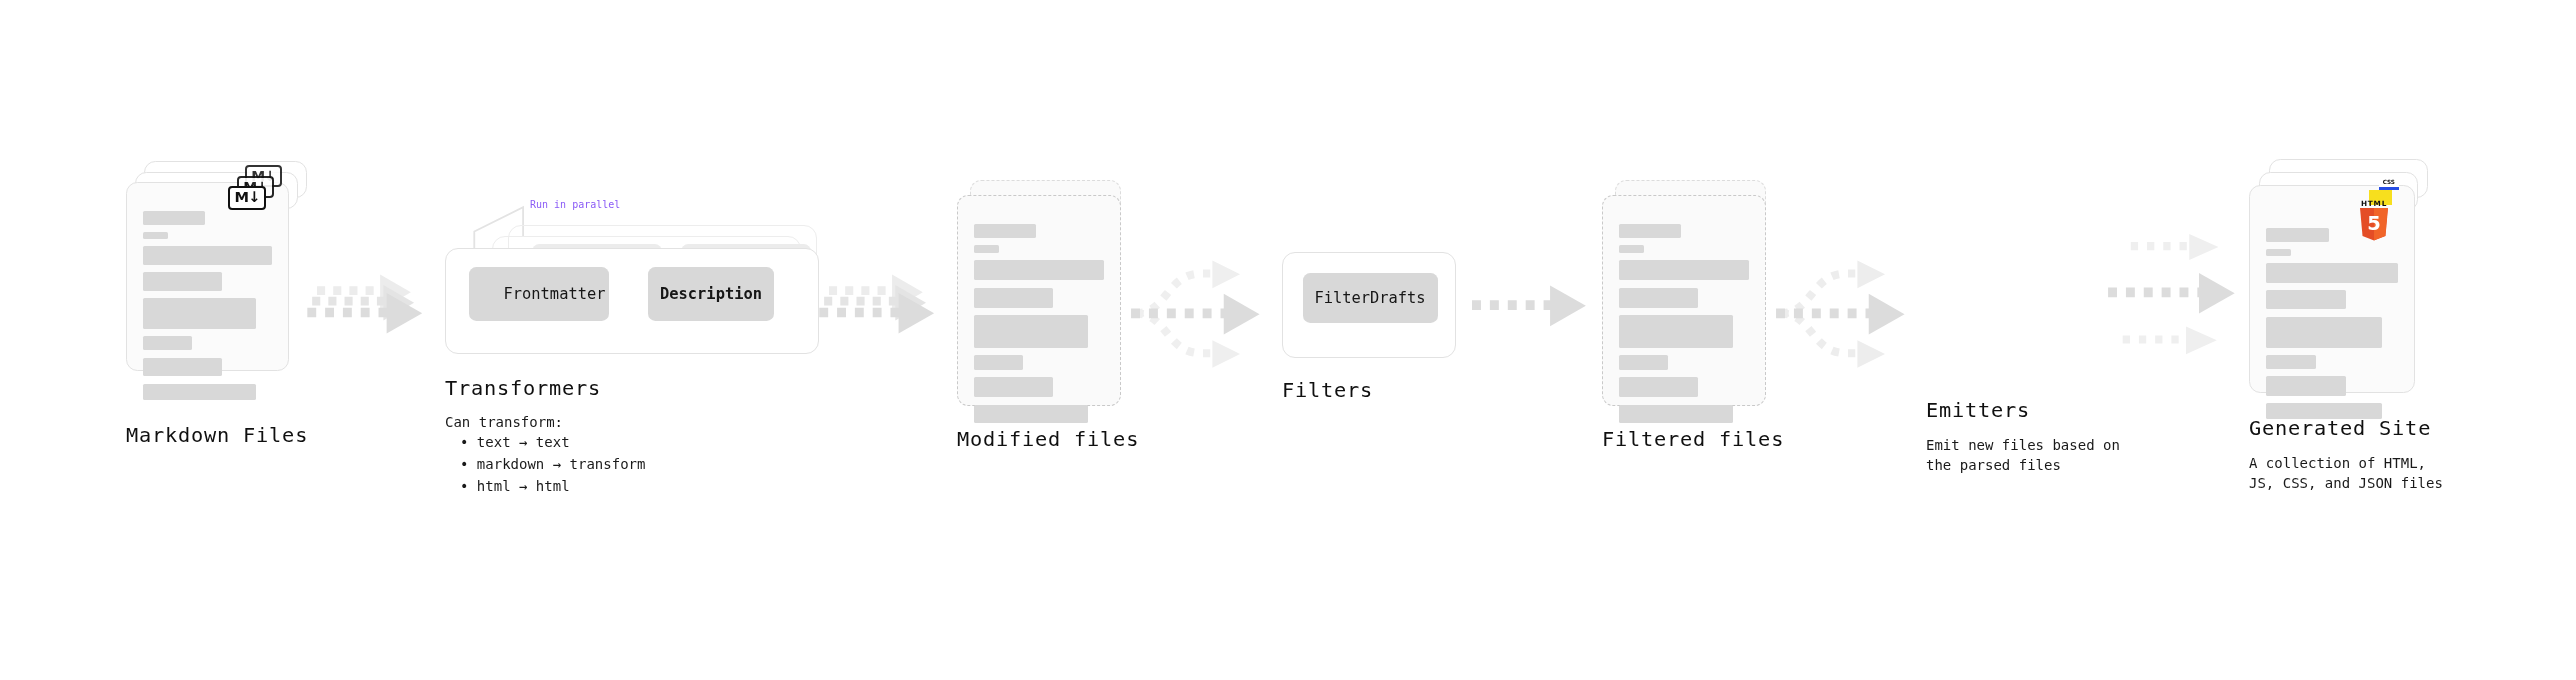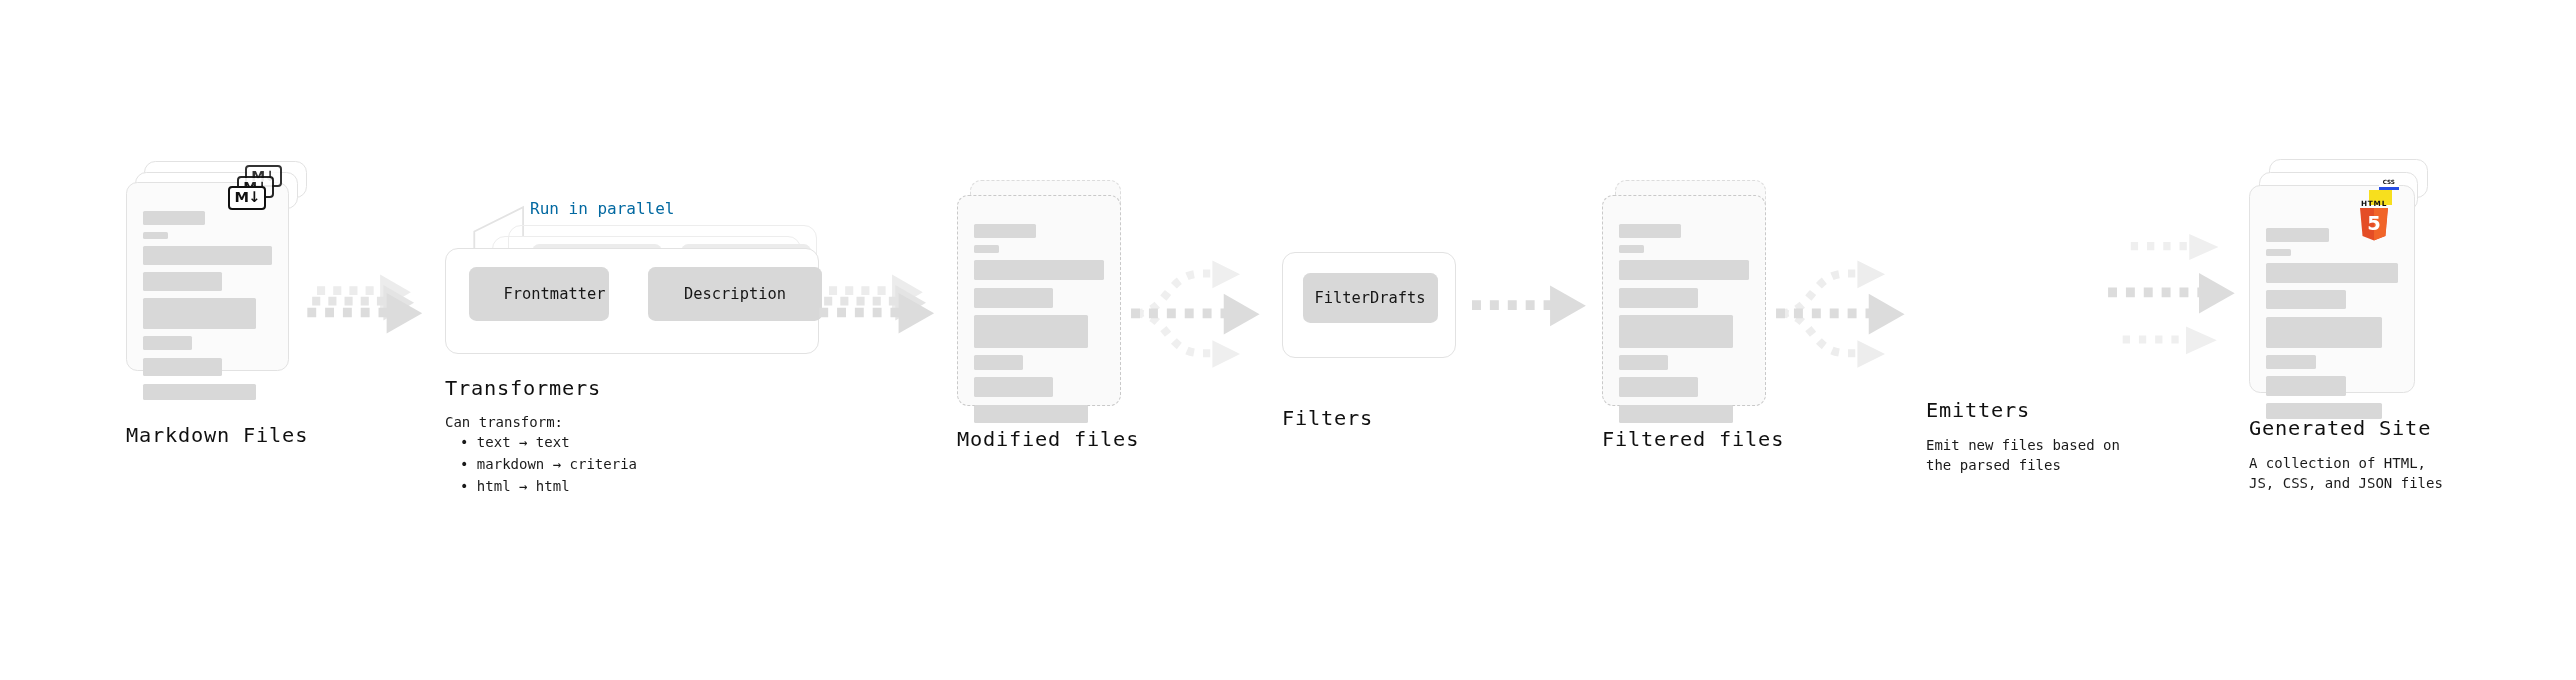--- a/index.html
+++ b/index.html
@@ -83,21 +83,21 @@
     color:#101010;white-space:nowrap;
   }
   .sub{
     position:absolute;font-size:14px;line-height:1.45;color:#1a1a1a;
     white-space:pre;
   }
 
   
   .arrow{position:absolute;pointer-events:none;}
   .runlabel{
-    position:absolute;font-size:16px;color:#0369a1;white-space:nowrap;
+    position:absolute;font-size:10px;color:#8b5cf6;white-space:nowrap;
   }
 </style>
 </head>
 <body>
 
 <div class="stage">
 
   <div class="doc-stack" style="left:126px;top:161px;">
     <div class="doc back" style="left:18px;top:0px;width:163px;height:37px;"></div>
     <div class="doc back" style="left:9px;top:10.6px;width:163px;height:37px;"></div>
@@ -166,28 +166,28 @@
           <polygon points="110,9 122,14 110,19" fill="#ececec" stroke="none"></polygon>
         <line x1="32" y1="32" x2="102" y2="32" stroke="#e3e3e3"></line>
           <polygon points="100,27 112,32 100,37" fill="#e3e3e3" stroke="none"></polygon>
         <line x1="20" y1="52" x2="92" y2="52" stroke="#d2d2d2"></line>
           <polygon points="90,46 104,52 90,58" fill="#d2d2d2" stroke="none"></polygon>
       </g>
     </svg>
 
     <div class="panel" style="left:0px;top:59px;width:374px;height:106px;">
       <div class="chip" style="left:23px;top:18px;width:140px;height:54px;padding-left:31px;">Frontmatter</div>
-      <div class="chip" style="left:202px;top:18px;width:174px;height:54px;">Description</div>
+      <div class="chip" style="left:202px;top:18px;width:126px;height:54px;font-weight:bold;">Description</div>
     </div>
   </div>
 
   <div class="title" style="left:445px;top:376px;">Transformers</div>
   <div class="sub" style="left:445px;top:412px;">Can transform:</div>
   <div class="sub" style="left:460px;top:432px;">• text → text</div>
-  <div class="sub" style="left:460px;top:454px;">• markdown → criteria</div>
+  <div class="sub" style="left:460px;top:454px;">• markdown → transform</div>
   <div class="sub" style="left:460px;top:476px;">• html → html</div>
 
   <div class="arrow" style="left:819px;top:268px;width:130px;height:89px;">
     <svg width="130" height="89" viewBox="0 0 160 110">
       <g stroke="#ececec" stroke-width="11" stroke-dasharray="10 10" fill="none">
         <line x1="12" y1="28" x2="96" y2="28"></line>
       </g>
       <polygon points="90,8 128,30 90,52" fill="#ececec"></polygon>
       <g stroke="#e4e4e4" stroke-width="11" stroke-dasharray="10 10" fill="none">
         <line x1="6" y1="41" x2="100" y2="41"></line>
@@ -230,21 +230,21 @@
         <line x1="0" y1="73" x2="120" y2="73"></line>
       </g>
       <polygon points="114,49 158,74 114,99" fill="#dcdcdc"></polygon>
     </svg>
   </div>
 
   <div class="panel" style="left:1282px;top:252px;width:174px;height:106px;">
     <div class="chip" style="left:19.5px;top:19.5px;width:135px;height:50px;">FilterDrafts</div>
   </div>
 
-  <div class="title" style="left:1282px;top:378px;margin-top:28px;">Filters</div>
+  <div class="title" style="left:1282px;top:378px;">Filters</div>
 
   <div class="arrow" style="left:1472px;top:283px;width:122px;height:49px;">
     <svg width="122" height="49" viewBox="0 0 150 60">
       <g stroke="#dcdcdc" stroke-width="12" stroke-dasharray="11 11" fill="none">
         <line x1="0" y1="27" x2="102" y2="27"></line>
       </g>
       <polygon points="96,3 140,28 96,53" fill="#dcdcdc"></polygon>
     </svg>
   </div>
 

